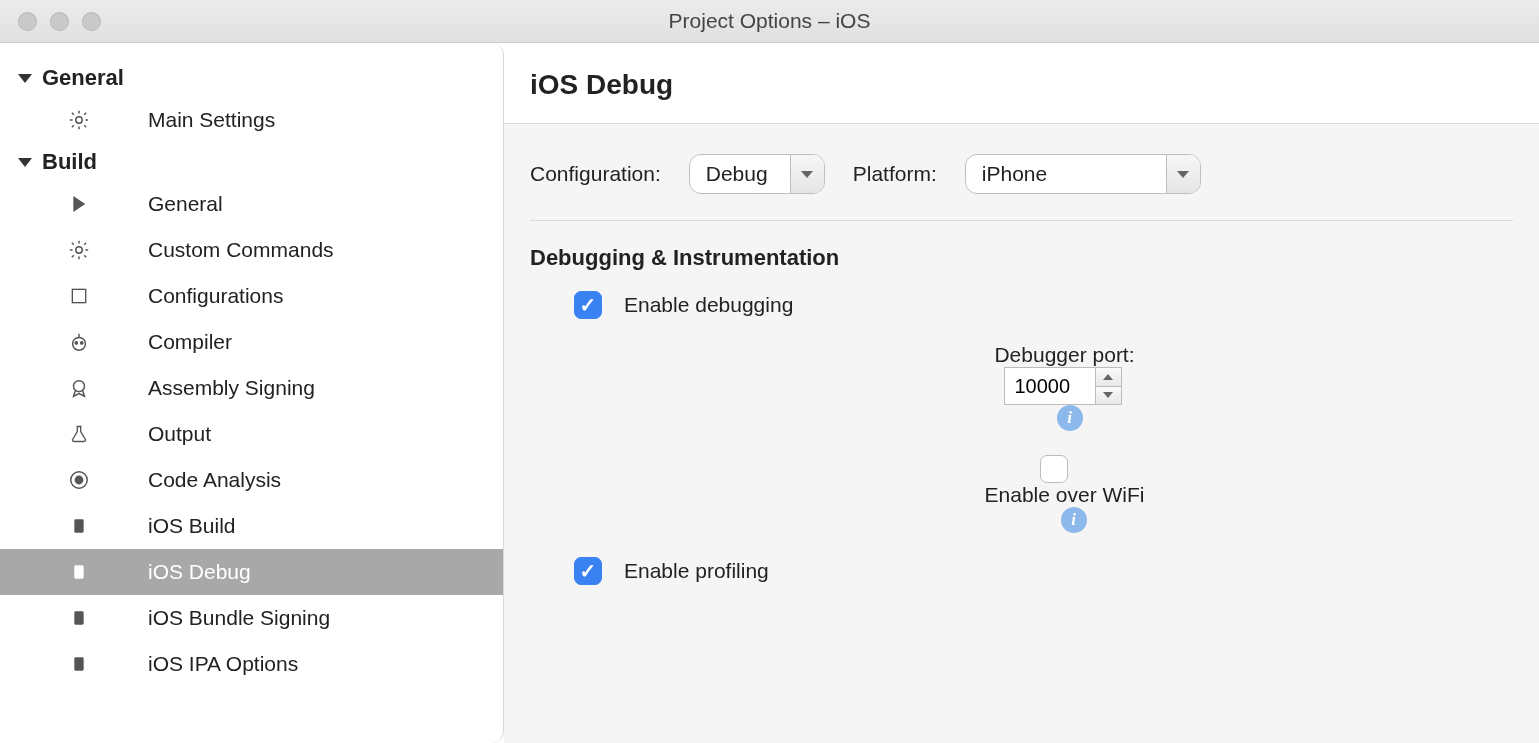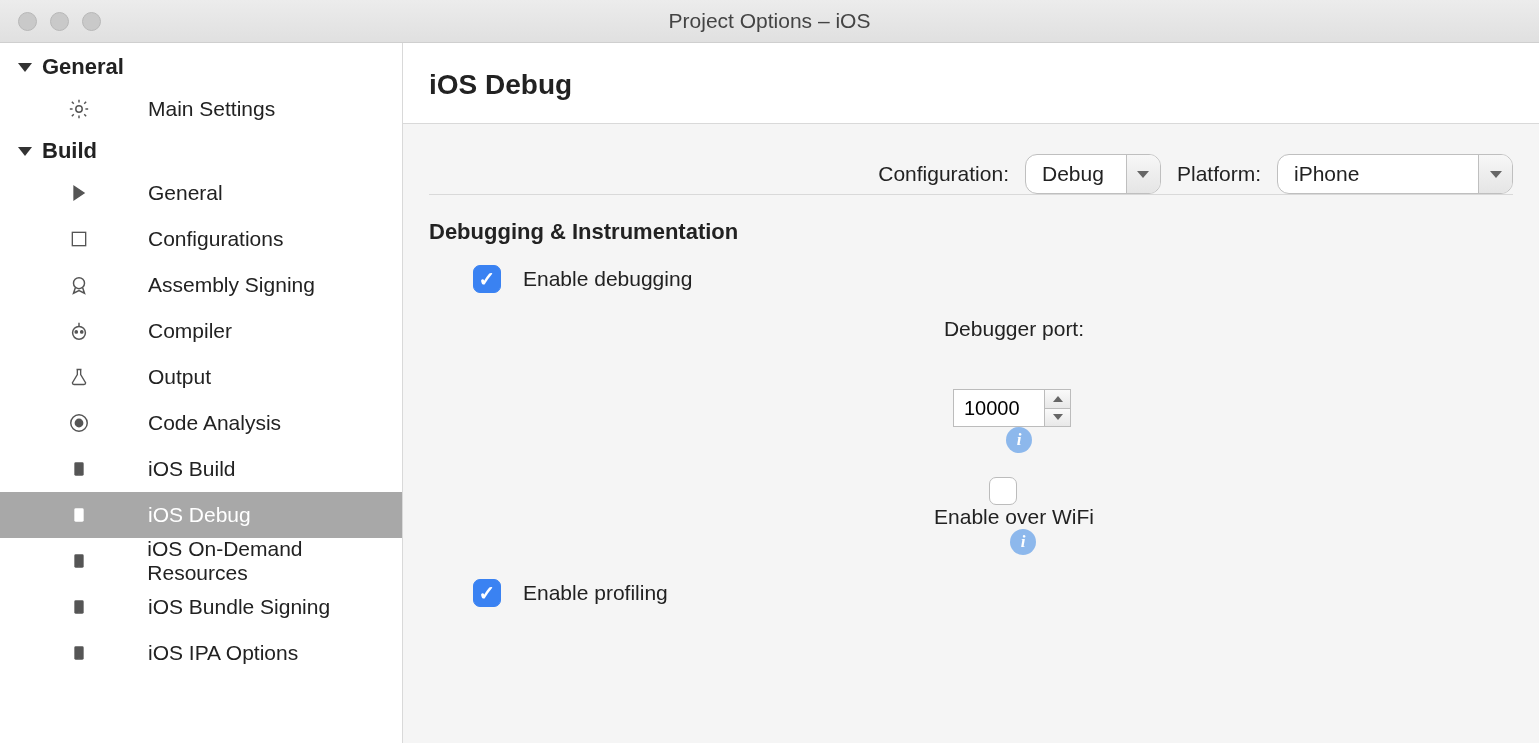--- a/index.html
+++ b/index.html
@@ -35,25 +35,26 @@
     left: 50%;
     transform: translateX(-50%);
     color: #444;
     font-size: 21px;
   }
   .content {
     display: flex;
     height: calc(100% - 43px);
   }
   .sidebar {
-    width: 403px;
+    width: 504px;
     border-right: 1px solid #d9d9d9;
     overflow: hidden;
-    padding-top: 5px;
+    padding-top: 16px;
     background: #fff;
+    border-radius: 12px;
   }
   .group-header {
     display: flex;
     align-items: center;
     padding: 6px 10px 6px 18px;
     font-weight: 700;
     font-size: 22px;
     cursor: pointer;
   }
   .disclosure {
@@ -94,23 +95,23 @@
     font-weight: 700;
   }
   .page-body {
     background: #f5f5f5;
     flex: 1;
     padding: 30px 26px;
   }
   .config-row {
     display: flex;
     align-items: center;
-    gap: 16px;
+    gap: 28px;
+    padding-bottom: 26px;
     border-bottom: 1px solid #d9d9d9;
-    justify-content: flex-end;
   }
   .cfg-label { font-size: 21px; }
   .dropdown {
     display: inline-flex;
     height: 40px;
     border-radius: 12px;
     border: 1px solid #bfbfbf;
     background: #fff;
     overflow: hidden;
     align-items: stretch;
@@ -161,21 +162,20 @@
   }
   .checkmark { color:#fff; font-size:20px; font-weight:700; }
   .field-label { font-size: 21px; }
   .num-input-wrap {
     display: inline-flex;
     border: 1px solid #bcbcbc;
     background:#fff;
     height: 38px;
     margin-left: 18px;
     margin-right: 22px;
-    margin-top: 48px;
   }
   .num-input {
     border: none;
     width: 90px;
     padding: 0 10px;
     font-size: 20px;
     outline: none;
   }
   .spinner {
     width: 26px;
@@ -245,48 +245,57 @@
     <div class="tree-item">
       <span class="icon">
         <svg viewBox="0 0 24 24" width="20" height="20">
             <path d="M6 4l12 8-12 8z" fill="#555"></path>
           </svg>
       </span>
       <span>General</span>
     </div>
     <div class="tree-item">
       <span class="icon">
+        <svg viewBox="0 0 24 24" width="22" height="22">
+            <circle cx="12" cy="12" r="3.5"></circle>
+            <path d="M12 2v3M12 19v3M4.2 4.2l2.1 2.1M17.7 17.7l2.1 2.1M2 12h3M19 12h3M4.2 19.8l2.1-2.1M17.7 6.3l2.1-2.1"></path>
+          </svg>
+      </span>
+      <span>Custom Commands</span>
+    </div>
+    <div class="tree-item">
+      <span class="icon">
         <svg viewBox="0 0 24 24" width="20" height="20">
             <rect x="4" y="4" width="16" height="16"></rect>
           </svg>
       </span>
       <span>Configurations</span>
-    </div>
-    <div class="tree-item">
-      <span class="icon">
-        <svg viewBox="0 0 24 24" width="22" height="22">
-            <circle cx="12" cy="10" r="6"></circle>
-            <path d="M8 15l-2 6 6-3 6 3-2-6"></path>
-          </svg>
-      </span>
-      <span>Assembly Signing</span>
     </div>
     <div class="tree-item">
       <span class="icon">
         <svg viewBox="0 0 24 24" width="22" height="22">
             <circle cx="12" cy="14" r="7"></circle>
             <circle cx="9" cy="13" r="1.2" fill="#555"></circle>
             <circle cx="15" cy="13" r="1.2" fill="#555"></circle>
             <path d="M12 3v4"></path>
           </svg>
       </span>
       <span>Compiler</span>
     </div>
     <div class="tree-item">
       <span class="icon">
+        <svg viewBox="0 0 24 24" width="22" height="22">
+            <circle cx="12" cy="10" r="6"></circle>
+            <path d="M8 15l-2 6 6-3 6 3-2-6"></path>
+          </svg>
+      </span>
+      <span>Assembly Signing</span>
+    </div>
+    <div class="tree-item">
+      <span class="icon">
         <svg viewBox="0 0 24 24" width="20" height="22">
             <path d="M9 3h6M10 3v6l-6 10a2 2 0 002 2h12a2 2 0 002-2l-6-10V3"></path>
           </svg>
       </span>
       <span>Output</span>
     </div>
     <div class="tree-item">
       <span class="icon">
         <svg viewBox="0 0 24 24" width="22" height="22">
             <circle cx="12" cy="12" r="9"></circle>
@@ -305,29 +314,20 @@
       <span>iOS Build</span>
     </div>
     <div class="tree-item selected">
       <span class="icon">
         <svg viewBox="0 0 24 24" width="16" height="24">
             <rect x="5" y="2" width="14" height="20" rx="2" fill="#fff" stroke="none"></rect>
             <circle cx="12" cy="19" r="1" fill="#a8a8a8"></circle>
           </svg>
       </span>
       <span>iOS Debug</span>
-    </div>
-    <div class="tree-item">
-      <span class="icon">
-        <svg viewBox="0 0 24 24" width="16" height="24">
-            <rect x="5" y="2" width="14" height="20" rx="2" fill="#555" stroke="none"></rect>
-            <circle cx="12" cy="19" r="1" fill="#fff"></circle>
-          </svg>
-      </span>
-      <span>iOS On-Demand Resources</span>
     </div>
     <div class="tree-item">
       <span class="icon">
         <svg viewBox="0 0 24 24" width="16" height="24">
             <rect x="5" y="2" width="14" height="20" rx="2" fill="#555" stroke="none"></rect>
             <circle cx="12" cy="19" r="1" fill="#fff"></circle>
           </svg>
       </span>
       <span>iOS Bundle Signing</span>
     </div>

